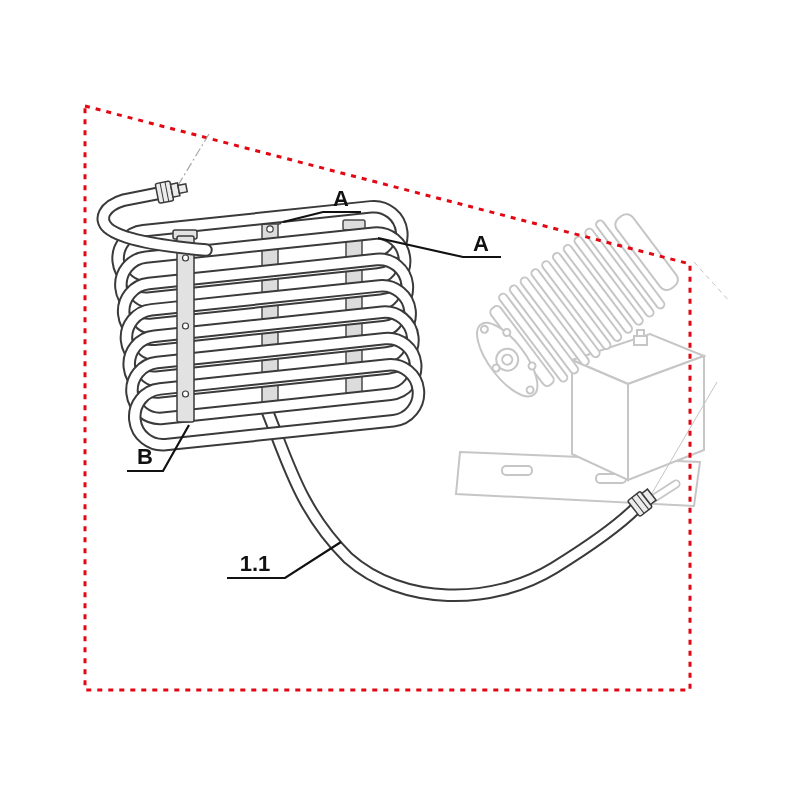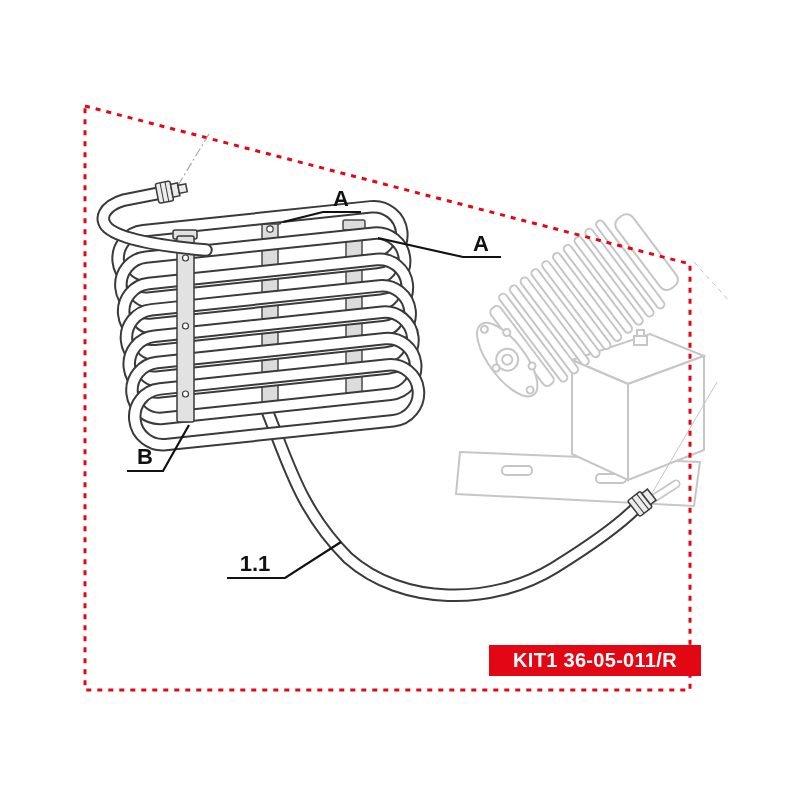--- a/index.html
+++ b/index.html
@@ -145,14 +145,13 @@
       <text class="callout" x="481" y="251">A</text>
 
       <polyline class="leader" points="127,471 163,471 189,425"></polyline>
       <text class="callout" x="145" y="464">B</text>
 
       <polyline class="leader" points="227,578 285,578 341,542"></polyline>
       <text class="callout" x="255" y="571">1.1</text>
     </g>
   </svg>
 
-  <div class="kit-badge" style="background: rgb(227, 6, 19);">KIT1 36-05-011/R</div>
 </div>
 
 </body></html>

